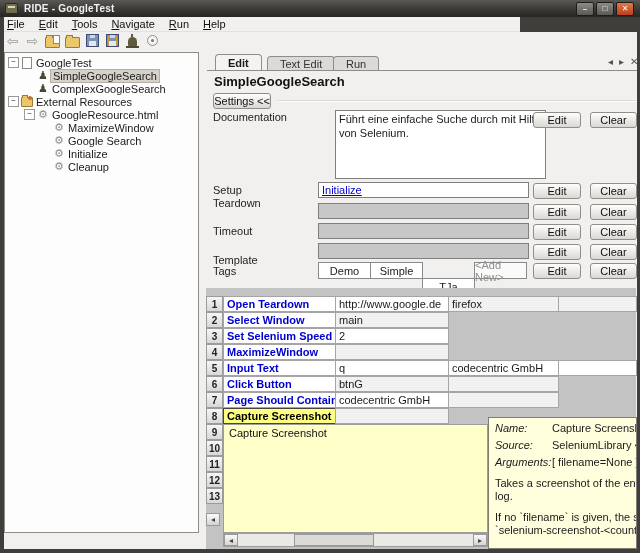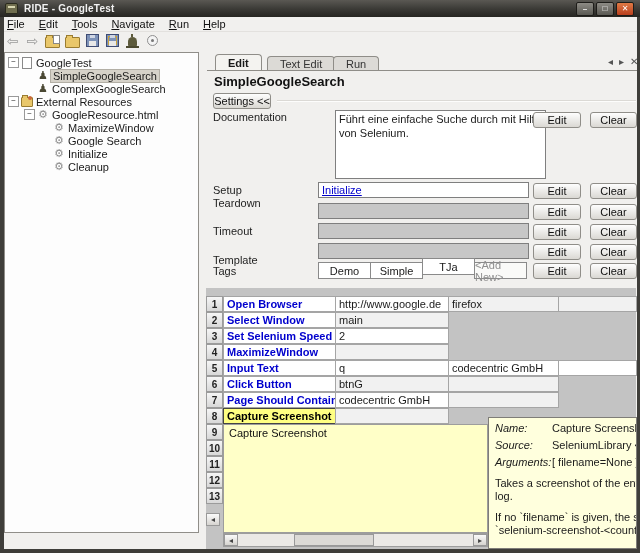--- a/index.html
+++ b/index.html
@@ -10,21 +10,21 @@
   
   #titlebar{left:0;top:0;width:640px;height:17px;background:linear-gradient(#5a5853,#3a3935 55%,#262521);display:flex;align-items:center;}
   #title-icon{width:11px;height:9px;margin-left:5px;background:#6f6d4e;border:1px solid #2a2a1d;border-radius:2px 2px 0 0;position:relative;}
   #title-icon::before{content:"";position:absolute;left:2px;top:2px;width:7px;height:2px;background:#d8d6b0;}
   #window-title{color:#f2f2f2;font-weight:bold;font-size:10px;margin-left:6px;letter-spacing:.2px;}
   #win-controls{position:absolute;right:6px;top:2px;display:flex;gap:2px;}
   .win-btn{width:16px;height:12px;border:1px solid #1e1d1a;border-radius:2px;background:linear-gradient(#8d8b85,#5a5953);color:#fff;font-size:8px;line-height:11px;text-align:center;font-weight:bold;}
   .win-btn.close{background:linear-gradient(#e07a45,#b93f1e);}
 
   
-  #menubar{left:0;top:17px;width:640px;height:14px;background:#f1f0ee;display:flex;align-items:center;border-bottom:1px solid #e3e1de;}
+  #menubar{left:0;top:17px;width:520px;height:14px;background:#f1f0ee;display:flex;align-items:center;border-bottom:1px solid #e3e1de;}
   .menu-item{padding:0 7px;color:#111;}
   .menu-item::first-letter{text-decoration:underline;}
   #toolbar{left:0;top:32px;width:640px;height:17px;background:#f1f0ee;display:flex;align-items:center;gap:3px;padding-left:4px;border-bottom:1px solid #ccc9c4;}
   .tb{width:17px;height:15px;display:flex;align-items:center;justify-content:center;color:#8a8a8a;font-size:13px;}
   .gl-arrow{color:#9a9a9a;font-size:14px;line-height:14px;}
   .sh-folder{width:13px;height:9px;background:#e9c76a;border:1px solid #9a7c30;border-radius:1px;position:relative;margin-top:3px;}
   .sh-folder::before{content:"";position:absolute;left:0;top:-3px;width:5px;height:2px;background:#e9c76a;border:1px solid #9a7c30;border-bottom:none;}
   .sh-folder.doc::after{content:"";position:absolute;right:-1px;top:-3px;width:5px;height:7px;background:#fff;border:1px solid #888;}
   .sh-save{width:11px;height:11px;background:#7d92b8;border:1px solid #3f4c74;position:relative;}
   .sh-save::before{content:"";position:absolute;left:2px;bottom:0;width:7px;height:5px;background:#e8e8e8;}
@@ -247,30 +247,30 @@
       <div class="field disabled" style="top: 223px; height: 16px;"></div>
       <div class="btn" style="left: 533px; top: 224px; width: 48px;">Edit</div>
       <div class="btn" style="left: 590px; top: 224px; width: 47px;">Clear</div>
       <div class="setting-label abs" style="top: 254px;">Template</div>
       <div class="field disabled" style="top: 243px; height: 16px;"></div>
       <div class="btn" style="left: 533px; top: 244px; width: 48px;">Edit</div>
       <div class="btn" style="left: 590px; top: 244px; width: 47px;">Clear</div>
       <div class="setting-label abs" style="top: 265px;">Tags</div>
       <div class="tagcell" style="left: 318px; top: 262px;">Demo</div>
       <div class="tagcell" style="left: 370px; top: 262px;">Simple</div>
-      <div class="tagcell" style="left: 422px; top: 258px; text-align: center;">TJa</div>
+      <div class="tagcell" style="left: 422px; top: 278px; text-align: center;">TJa</div>
       <div class="tagcell addnew" style="left: 474px; top: 262px;">&lt;Add New&gt;</div>
       <div class="btn" style="left: 533px; top: 263px; width: 48px;">Edit</div>
       <div class="btn" style="left: 590px; top: 263px; width: 47px;">Clear</div>
     </div>
 
   <div id="gridbg" class="abs"></div>
   <div id="grid-holder">
       <div class="rownum" style="top: 296px;">1</div>
-      <div class="gcell kw" style="left: 223px; top: 296px; width: 113px; background: rgb(255, 255, 255);">Open Browser</div>
+      <div class="gcell kw" style="left: 223px; top: 296px; width: 113px; background: rgb(255, 255, 255);">Open Teardown</div>
       <div class="gcell" style="left: 335px; top: 296px; width: 114px; background: rgb(255, 255, 255);">http://www.google.de</div>
       <div class="gcell" style="left: 448px; top: 296px; width: 111px; background: rgb(241, 241, 241);">firefox</div>
       <div class="gcell" style="left: 558px; top: 296px; width: 79px; background: rgb(241, 241, 241);"></div>
       <div class="rownum" style="top: 312px;">2</div>
       <div class="gcell kw" style="left: 223px; top: 312px; width: 113px; background: rgb(255, 255, 255);">Select Window</div>
       <div class="gcell" style="left: 335px; top: 312px; width: 114px; background: rgb(241, 241, 241);">main</div>
       <div class="rownum" style="top: 328px;">3</div>
       <div class="gcell kw" style="left: 223px; top: 328px; width: 113px; background: rgb(255, 255, 255);">Set Selenium Speed</div>
       <div class="gcell" style="left: 335px; top: 328px; width: 114px; background: rgb(255, 255, 255);">2</div>
       <div class="rownum" style="top: 344px;">4</div>

